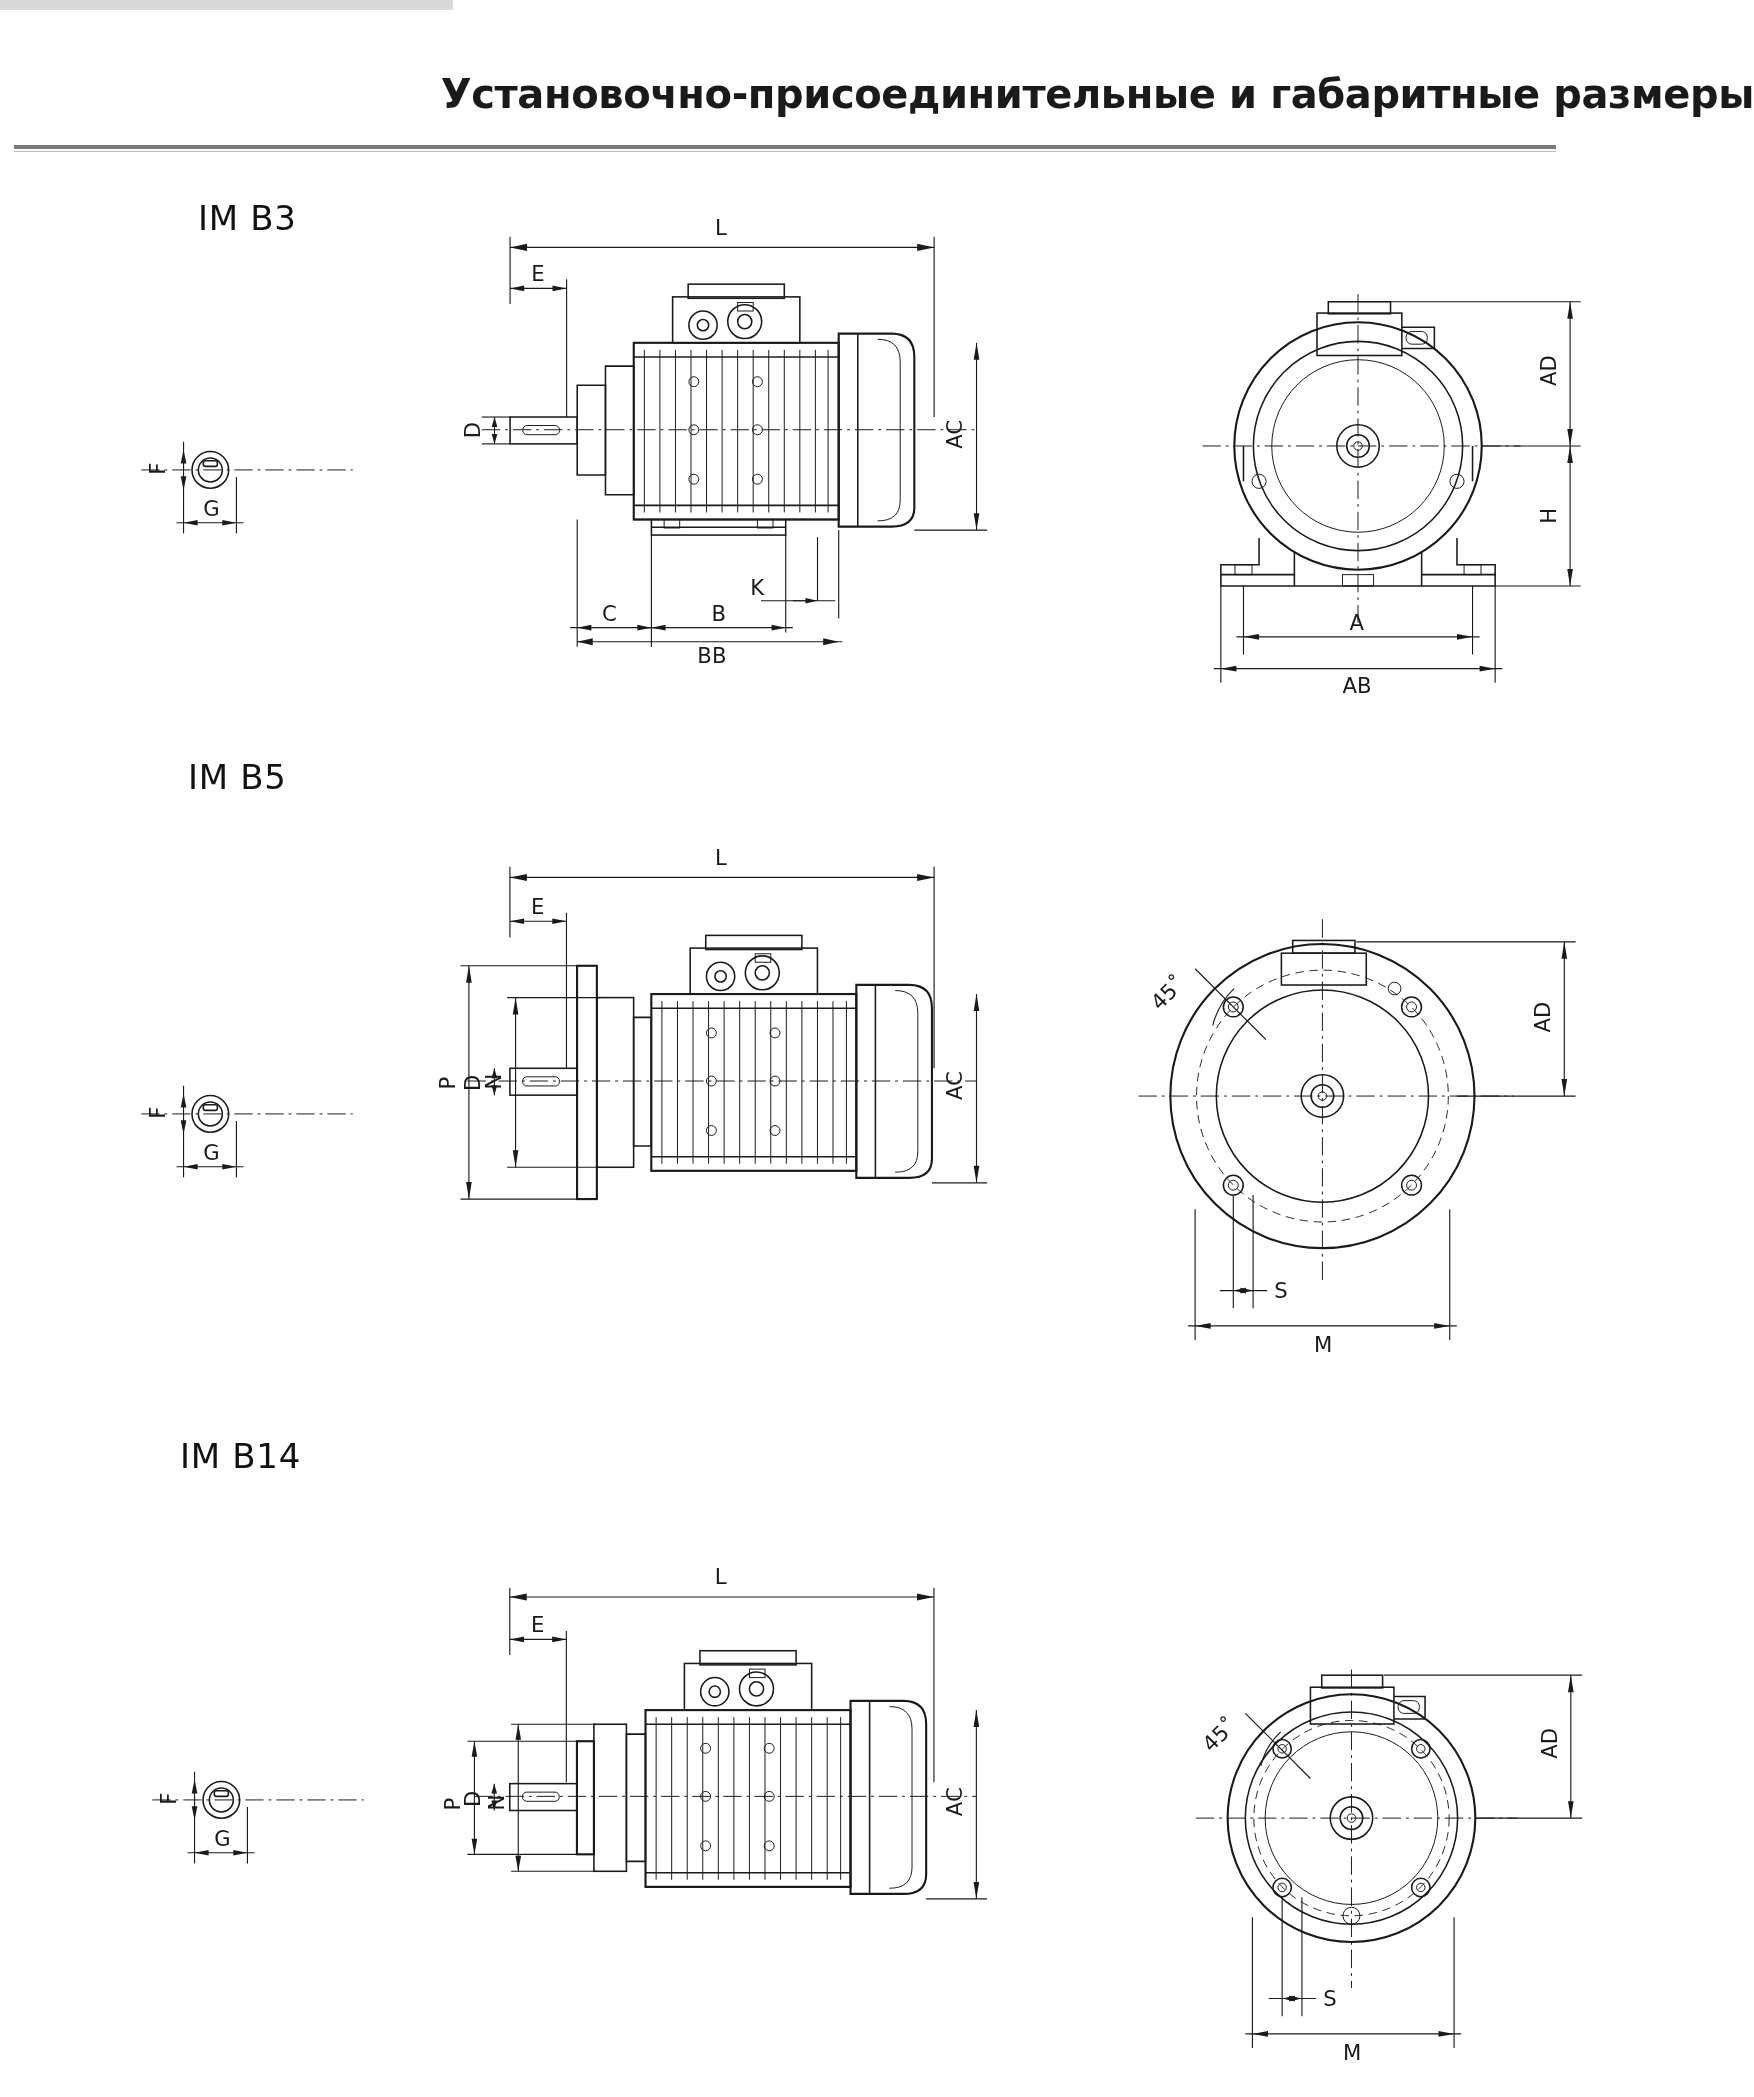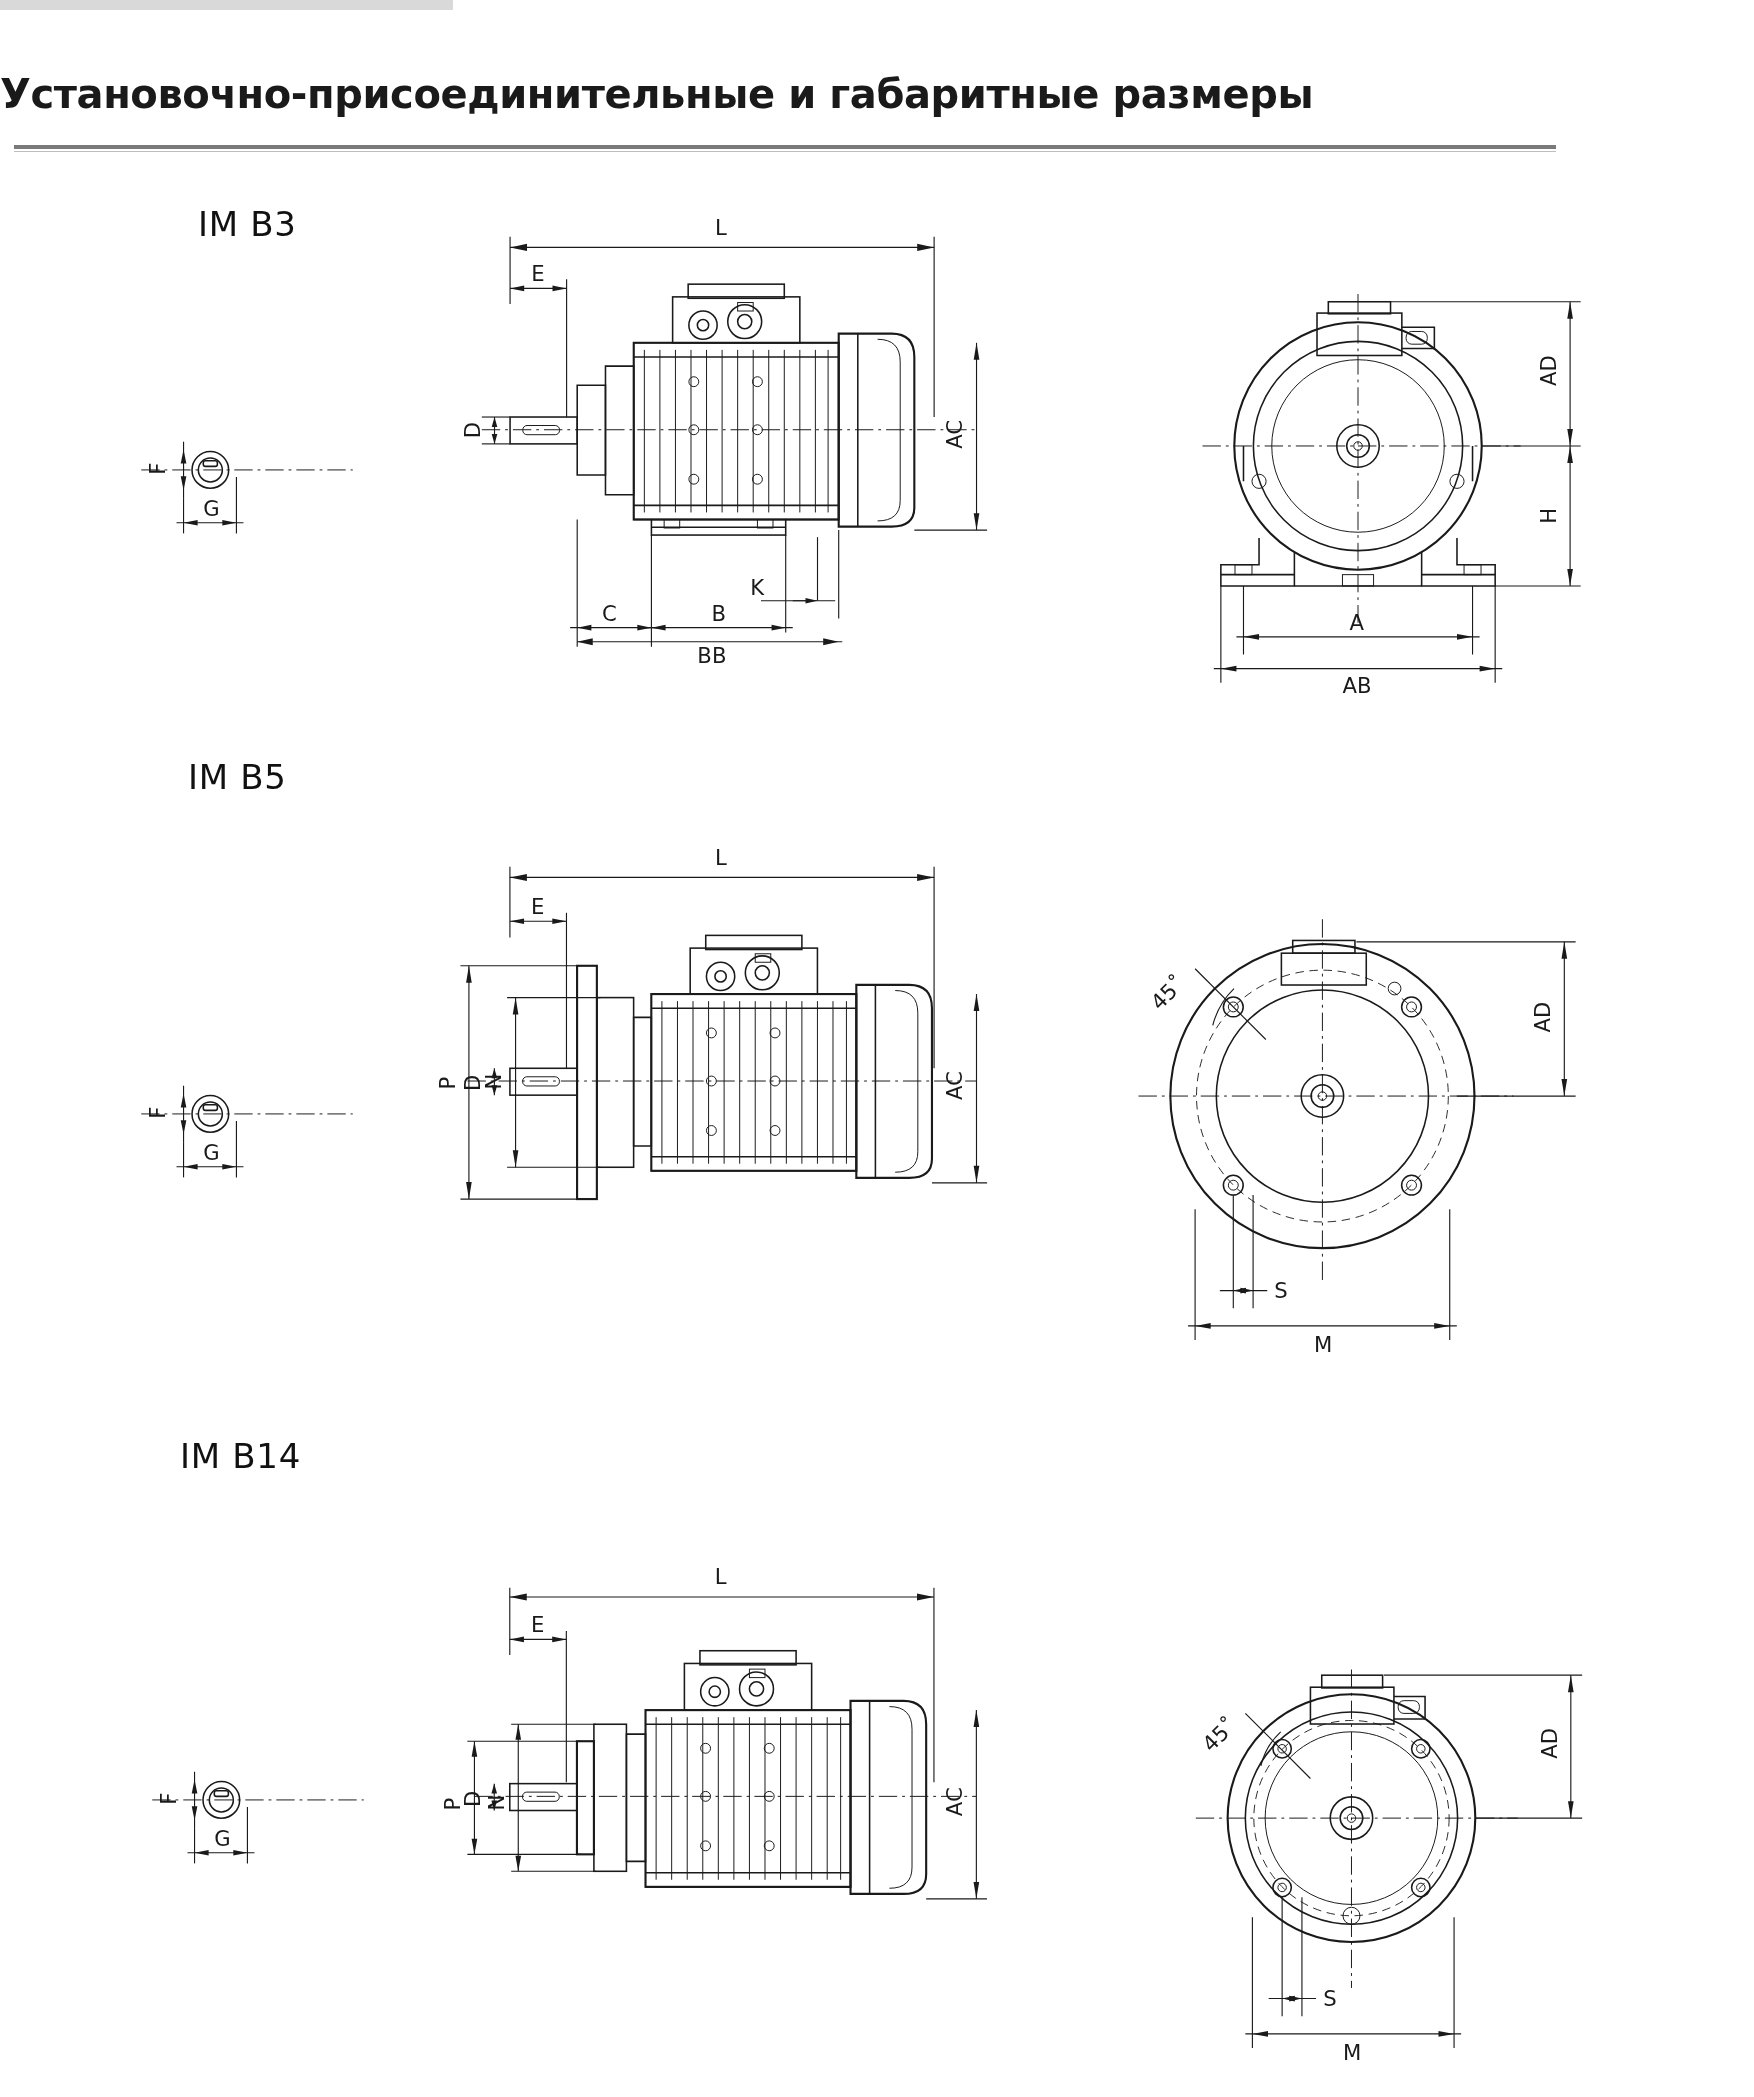--- a/index.html
+++ b/index.html
@@ -1,18 +1,18 @@
 <!DOCTYPE html>
 <html style="font-size:11.3px"><head>
 <meta charset="utf-8">
 <style>
   html,body{margin:0;padding:0;background:#ffffff;}
   body{width:1754px;height:2097px;font-family:"DejaVu Sans",sans-serif;color:#1a1a1a;position:relative;}
   .topbar{position:absolute;left:0;top:0;width:453px;height:10px;background:#d9d9d9;}
-  .page-title{position:absolute;left:0;top:71px;width:1754px;text-align:left;
+  .page-title{position:absolute;left:0;top:71px;width:1754px;text-align:right;
     font-size:40px;font-weight:bold;letter-spacing:-0.4px;font-family:"DejaVu Sans",sans-serif;}
   .title-rule{position:absolute;left:14px;top:145px;width:1542px;height:3.5px;background:#7a7a7a;}
   .title-rule2{position:absolute;left:14px;top:151px;width:1542px;height:1.4px;background:#bdbdbd;}
 
   .section-label{position:absolute;font-size:34px;letter-spacing:0.7px;color:#111;font-family:"DejaVu Sans",sans-serif;}
 
   
   svg{position:absolute;}
   .ln{stroke:#1a1a1a;fill:none;stroke-width:2.2;}
   .ln-thin{stroke:#1a1a1a;fill:none;stroke-width:1.4;}
@@ -24,21 +24,21 @@
 </style>
 </head>
 <body>
 
 <div class="topbar"></div>
 
 <div class="page-title">Установочно-присоединительные и габаритные размеры</div>
 <div class="title-rule"></div>
 <div class="title-rule2"></div>
 
-<div class="section-label" style="left:198px;top:204px;">IM B3</div>
+<div class="section-label" style="left:198px;top:198px;">IM B3</div>
 
 <svg style="left:141px;top:410px;width:212px;height:141px" viewBox="0 0 300 200">
   <line class="center" x1="0" y1="85" x2="300" y2="85"></line>
   <line class="dim" x1="60" y1="45" x2="60" y2="125"></line>
   <polygon points="60,56 56,76 64,76" fill="#1a1a1a"></polygon>
   <polygon points="60,114 56,94 64,94" fill="#1a1a1a"></polygon>
   <text class="t" x="34" y="92" transform="rotate(-90 34 92)">F</text>
   <line class="dim" x1="60" y1="125" x2="60" y2="175"></line>
   <line class="dim" x1="135" y1="95" x2="135" y2="175"></line>
   <line class="dim" x1="50" y1="160" x2="145" y2="160"></line>

